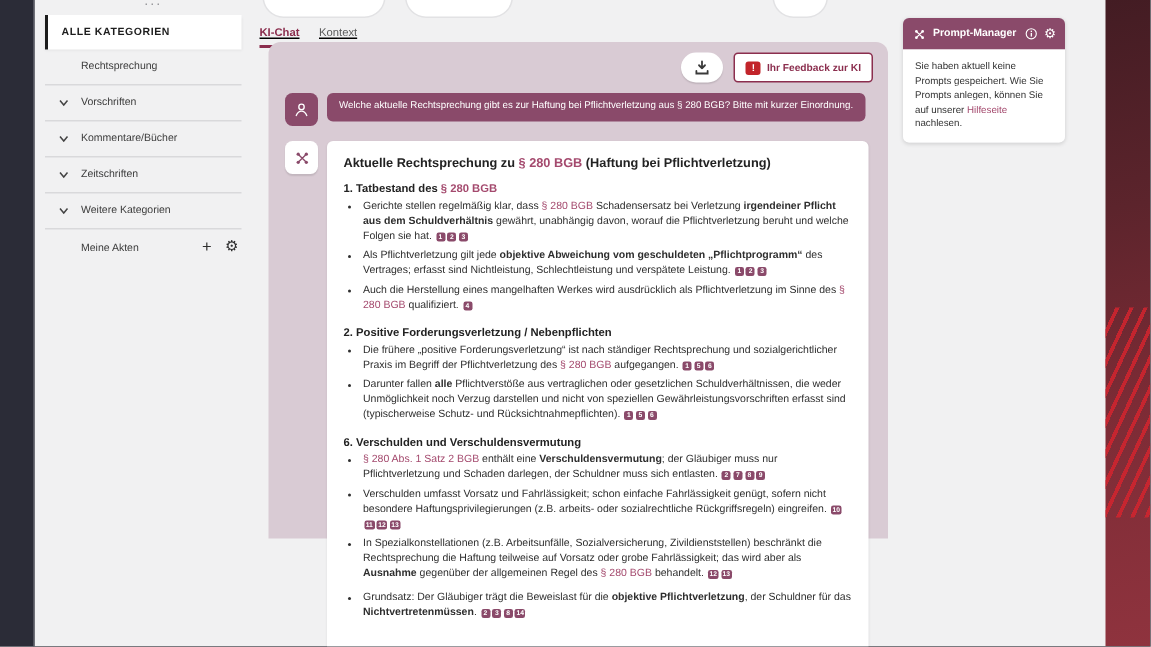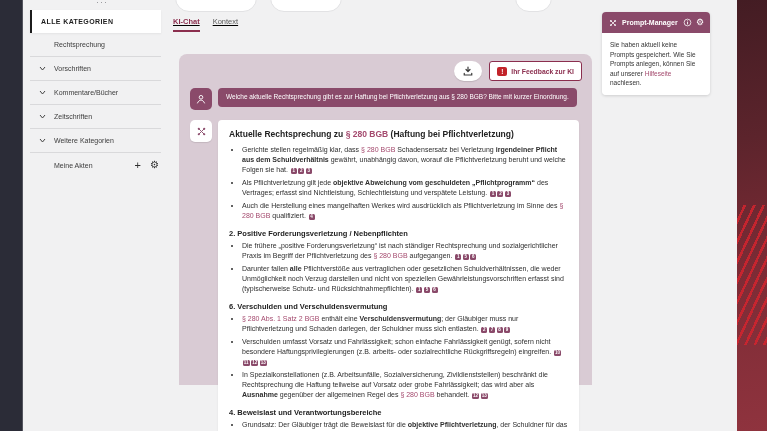--- a/index.html
+++ b/index.html
@@ -34,21 +34,21 @@
   .side-row .plus { font-size:11px; color:#2e2e2e; margin-right:9px; line-height:1; }
   .side-row .gear-dark { font-size:10px; color:#2e2e2e; margin-right:2px; line-height:1; }
 
   
   .tabs { position:absolute; left:173px; top:17px; display:flex; gap:13px; align-items:flex-start;text-decoration:underline; }
   .tab { font-size:7.5px; padding-bottom:4px; }
   .tab.active { color:#8b2e4e; font-weight:bold; border-bottom:2px solid #8b2e4e; }
   .tab.inactive { color:#5a5a5a; }
 
   
-  .chat { position:absolute; left:179px; top:54px; width:413px; height:331px; background:#d9cbd4; border-radius:8px 8px 0 0; }
+  .chat { position:absolute; left:179px; top:28px; width:413px; height:331px; background:#d9cbd4; border-radius:8px 8px 0 0; }
   .chat-toolbar { display:flex; justify-content:flex-end; align-items:center; gap:7px; padding:7px 10px 0 0; }
   .dl-btn { width:28px; height:20px; background:#fff; border-radius:10px; display:flex; align-items:center; justify-content:center; box-shadow:0 1px 1px rgba(0,0,0,.12); }
   .fb-btn { height:20px; background:#fff; border:1px solid #8b2e4e; border-radius:3px; display:flex; align-items:center; gap:4px; padding:0 7px; }
   .fb-ico { width:10px; height:9px; background:#c2242a; border-radius:2px; color:#fff; font-size:6.5px; font-weight:bold; display:flex; align-items:center; justify-content:center; }
   .fb-lbl { font-size:6.8px; font-weight:bold; color:#8b2e4e; }
 
   .msg-row { display:flex; align-items:flex-start; gap:6px; padding-left:11px; }
   .user-row { margin-top:7px; }
   .ava { width:22px; height:22px; border-radius:5px; flex:0 0 auto; display:flex; align-items:center; justify-content:center; }
   .ava.user { background:#8a4a6a; }
@@ -174,37 +174,37 @@
           </g>
           <circle cx="7" cy="7" r="2" fill="#8a4a6a"></circle>
             <circle cx="17" cy="7" r="2" fill="#8a4a6a"></circle>
           <circle cx="7" cy="17" r="2" fill="#8a4a6a"></circle>
             <circle cx="17" cy="17" r="2" fill="#8a4a6a"></circle>
         </svg>
       </div>
       <div class="card">
         <div class="card-title"><span class="seg-b">Aktuelle Rechtsprechung zu </span><span class="seg-bl">§ 280 BGB</span><span class="seg-b"> (Haftung bei Pflichtverletzung)</span></div>
         <div>
+            <div class="sec-heading"><span class="seg-b">1. Tatbestand des </span><span class="seg-bl">§ 280 BGB</span></div>
             <ul class="bullets">
               <li><span class="seg-n">Gerichte stellen regelmäßig klar, dass </span><span class="seg-l">§ 280 BGB</span><span class="seg-n"> Schadensersatz bei Verletzung </span><span class="seg-b">irgendeiner Pflicht aus dem Schuldverhältnis</span><span class="seg-n"> gewährt, unabhängig davon, worauf die Pflichtverletzung beruht und welche Folgen sie hat. </span><span class="cite">1</span><span class="cite">2</span><span class="cite">3</span></li>
               <li><span class="seg-n">Als Pflichtverletzung gilt jede </span><span class="seg-b">objektive Abweichung vom geschuldeten „Pflichtprogramm“</span><span class="seg-n"> des Vertrages; erfasst sind Nichtleistung, Schlechtleistung und verspätete Leistung. </span><span class="cite">1</span><span class="cite">2</span><span class="cite">3</span></li>
               <li><span class="seg-n">Auch die Herstellung eines mangelhaften Werkes wird ausdrücklich als Pflichtverletzung im Sinne des </span><span class="seg-l">§ 280 BGB</span><span class="seg-n"> qualifiziert. </span><span class="cite">4</span></li>
             </ul>
             <div class="sec-heading"><span class="seg-b">2. Positive Forderungsverletzung / Nebenpflichten</span></div>
             <ul class="bullets">
               <li><span class="seg-n">Die frühere „positive Forderungsverletzung“ ist nach ständiger Rechtsprechung und sozialgerichtlicher Praxis im Begriff der Pflichtverletzung des </span><span class="seg-l">§ 280 BGB</span><span class="seg-n"> aufgegangen. </span><span class="cite">1</span><span class="cite">5</span><span class="cite">6</span></li>
               <li><span class="seg-n">Darunter fallen </span><span class="seg-b">alle</span><span class="seg-n"> Pflichtverstöße aus vertraglichen oder gesetzlichen Schuldverhältnissen, die weder Unmöglichkeit noch Verzug darstellen und nicht von speziellen Gewährleistungsvorschriften erfasst sind (typischerweise Schutz- und Rücksichtnahmepflichten). </span><span class="cite">1</span><span class="cite">5</span><span class="cite">6</span></li>
             </ul>
             <div class="sec-heading"><span class="seg-b">6. Verschulden und Verschuldensvermutung</span></div>
             <ul class="bullets">
               <li><span class="seg-l">§ 280 Abs. 1 Satz 2 BGB</span><span class="seg-n"> enthält eine </span><span class="seg-b">Verschuldensvermutung</span><span class="seg-n">; der Gläubiger muss nur Pflichtverletzung und Schaden darlegen, der Schuldner muss sich entlasten. </span><span class="cite">2</span><span class="cite">7</span><span class="cite">8</span><span class="cite">9</span></li>
               <li><span class="seg-n">Verschulden umfasst Vorsatz und Fahrlässigkeit; schon einfache Fahrlässigkeit genügt, sofern nicht besondere Haftungsprivilegierungen (z.B. arbeits- oder sozialrechtliche Rückgriffsregeln) eingreifen. </span><span class="cite">10</span><span class="cite">11</span><span class="cite">12</span><span class="cite">13</span></li>
               <li><span class="seg-n">In Spezialkonstellationen (z.B. Arbeitsunfälle, Sozialversicherung, Zivildienststellen) beschränkt die Rechtsprechung die Haftung teilweise auf Vorsatz oder grobe Fahrlässigkeit; das wird aber als </span><span class="seg-b">Ausnahme</span><span class="seg-n"> gegenüber der allgemeinen Regel des </span><span class="seg-l">§ 280 BGB</span><span class="seg-n"> behandelt. </span><span class="cite">12</span><span class="cite">13</span></li>
             </ul>
-            <div class="sec-heading"><span class="seg-b">4. Beweislast und Verantwortungsbereiche</span></div>
             <ul class="bullets">
               <li><span class="seg-n">Grundsatz: Der Gläubiger trägt die Beweislast für die </span><span class="seg-b">objektive Pflichtverletzung</span><span class="seg-n">, der Schuldner für das </span><span class="seg-b">Nichtvertretenmüssen</span><span class="seg-n">. </span><span class="cite">2</span><span class="cite">3</span><span class="cite">8</span><span class="cite">14</span></li>
             </ul>
           </div>
       </div>
     </div>
   </div>
 
   <div class="pm">
     <div class="pm-head">

